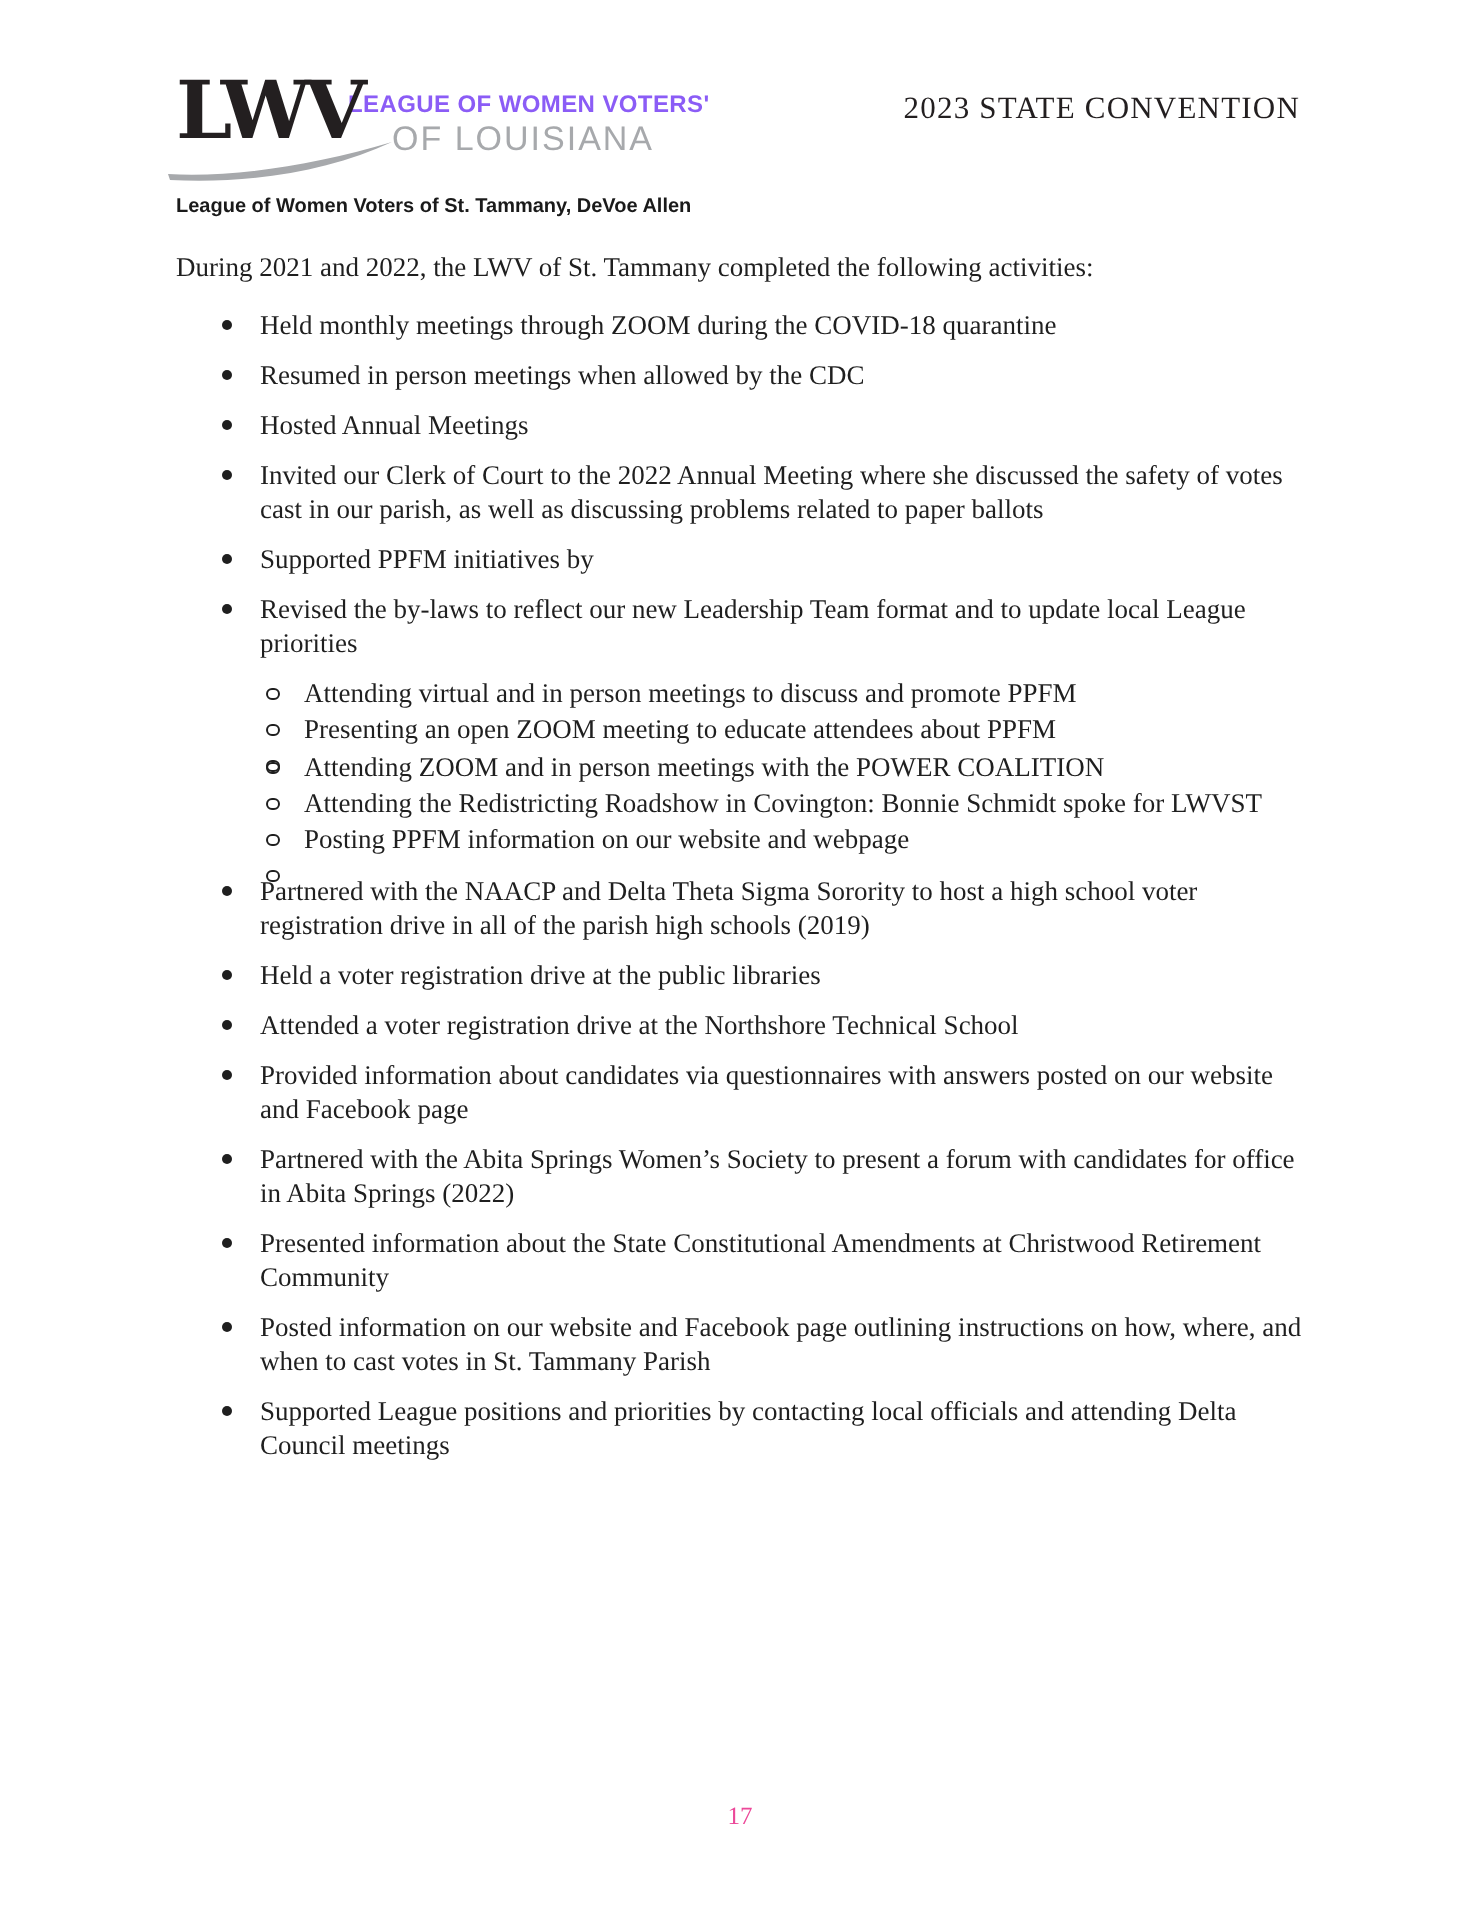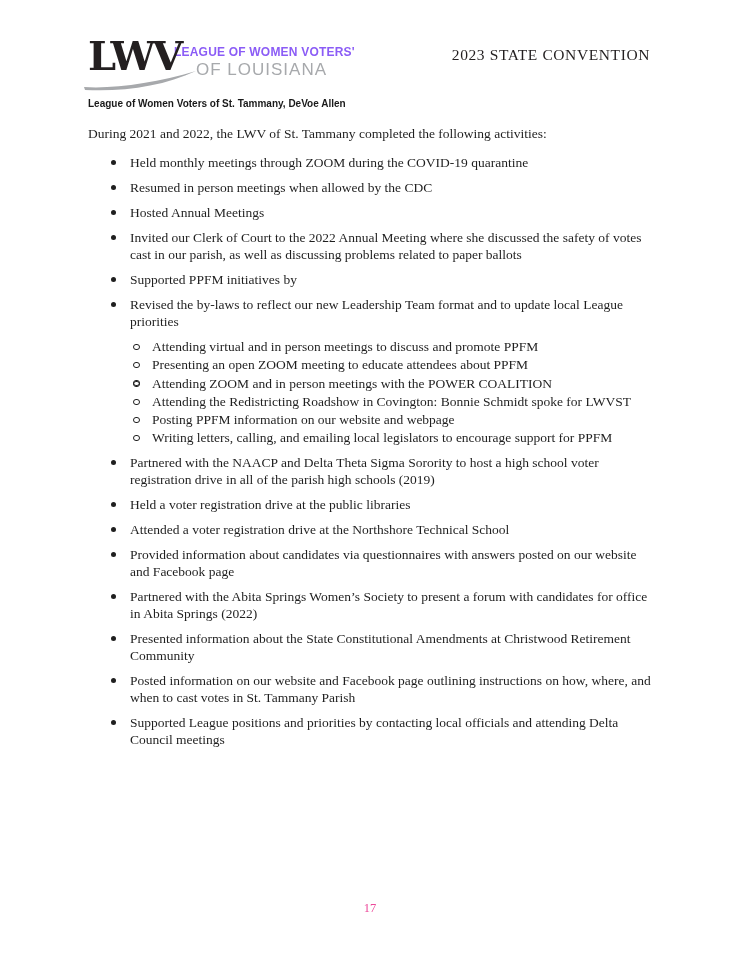--- a/index.html
+++ b/index.html
@@ -127,21 +127,21 @@
   </div>
 
   <div class="content">
     <h1 class="doc-title">League of Women Voters of St. Tammany, DeVoe Allen</h1>
     <p class="intro">During 2021 and 2022, the LWV of St. Tammany completed the following activities:</p>
 
     <div class="bullet l1">
       <span class="marker">
           <span class="dot"></span>
         </span>
-      <span class="btext">Held monthly meetings through ZOOM during the COVID-19 quarantine</span>
+      <span class="btext">Held monthly meetings through ZOOM during the COVID-18 quarantine</span>
     </div>
     <div class="bullet l1">
       <span class="marker">
           <span class="dot"></span>
         </span>
       <span class="btext">Resumed in person meetings when allowed by the CDC</span>
     </div>
     <div class="bullet l1">
       <span class="marker">
           <span class="dot"></span>
@@ -200,21 +200,20 @@
       <div class="bullet l2">
         <span class="marker">
             <span class="circle"></span>
           </span>
         <span class="btext">Posting PPFM information on our website and webpage</span>
       </div>
       <div class="bullet l2">
         <span class="marker">
             <span class="circle"></span>
           </span>
-        <span class="btext">Writing letters, calling, and emailing local legislators to encourage support for PPFM</span>
       </div>
     </div>
 
     <div class="bullet l1">
       <span class="marker">
           <span class="dot"></span>
         </span>
       <span class="btext">Partnered with the NAACP and Delta Theta Sigma Sorority to host a high school voter registration drive in all of the parish high schools (2019)</span>
     </div>
     <div class="bullet l1">

